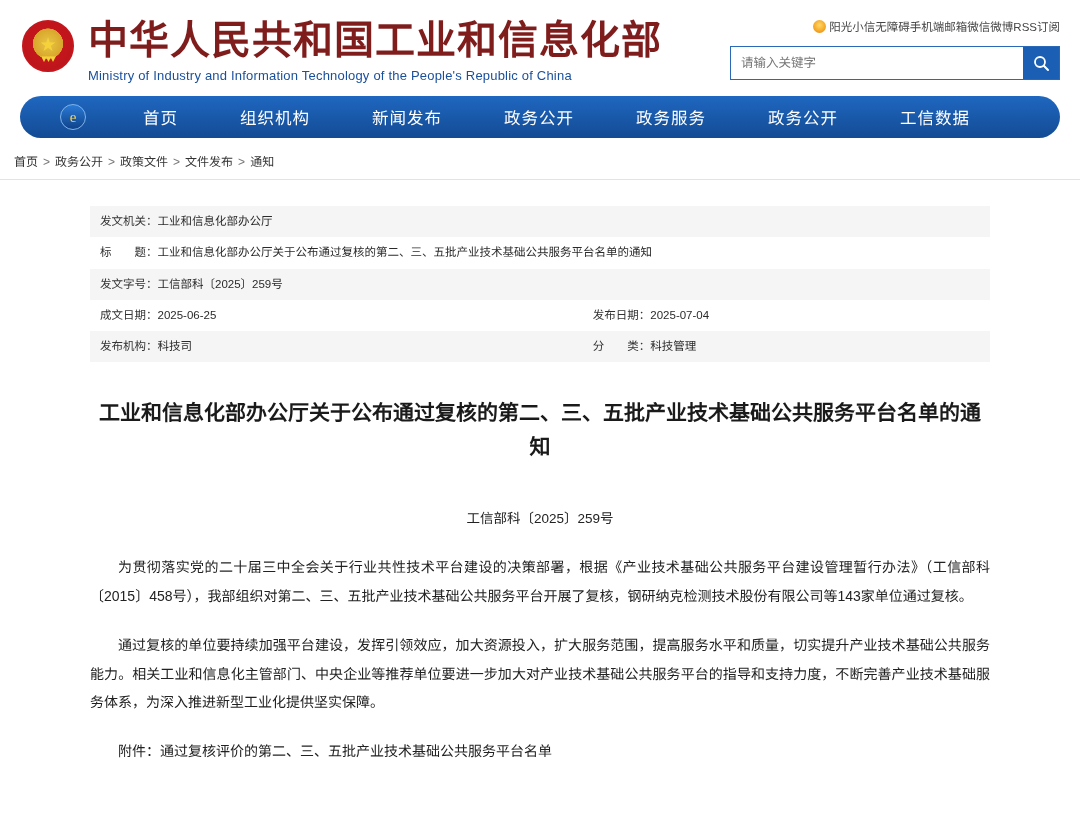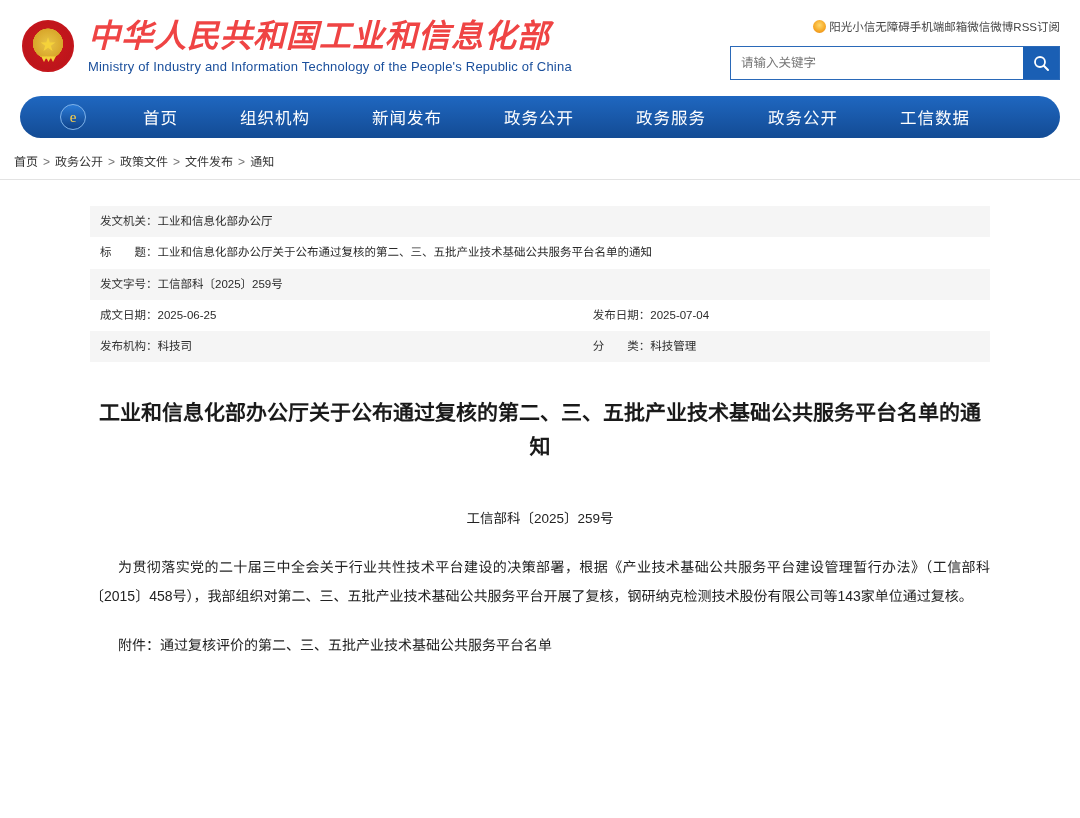--- a/index.html
+++ b/index.html
@@ -43,27 +43,26 @@
   .emblem .wheat {
     position: absolute;
     left: 50%; top: 74%;
     transform: translate(-50%, -50%);
     color: #f5d23a;
     font-size: 11px;
     letter-spacing: -1px;
   }
   .titleblock { margin-left: 14px; padding-top: 4px; }
   .title-cn {
-    color: #ef4444;
-    font-size: 32px;
+    color: #7f1d1d;
+    font-size: 40px;
     font-weight: bold;
     letter-spacing: 1px;
     line-height: 1.15;
     font-family: "Liberation Serif", "DejaVu Serif", serif;
-    font-style: italic;
   }
   .title-en {
     color: #1a4f9c;
     font-size: 13px;
     margin-top: 4px;
     letter-spacing: 0.2px;
   }
   .top-right {
     margin-left: auto;
     width: 330px;
@@ -287,15 +286,16 @@
         <span class="meta-val">科技管理</span>
       </span>
     </div>
   </div>
 
   <h1 class="doc-title">工业和信息化部办公厅关于公布通过复核的第二、三、五批产业技术基础公共服务平台名单的通知</h1>
 
   <div class="doc-no">工信部科〔2025〕259号</div>
 
   <p class="para p1">为贯彻落实党的二十届三中全会关于行业共性技术平台建设的决策部署，根据《产业技术基础公共服务平台建设管理暂行办法》（工信部科〔2015〕458号），我部组织对第二、三、五批产业技术基础公共服务平台开展了复核，钢研纳克检测技术股份有限公司等143家单位通过复核。</p>
+  <p class="para">通过复核的单位要持续加强平台建设，发挥引领效应，加大资源投入，扩大服务范围，提高服务水平和质量，切实提升产业技术基础公共服务能力。相关工业和信息化主管部门、中央企业等推荐单位要进一步加大对产业技术基础公共服务平台的指导和支持力度，不断完善产业技术基础服务体系，为深入推进新型工业化提供坚实保障。</p>
   <p class="para">附件：通过复核评价的第二、三、五批产业技术基础公共服务平台名单</p>
 
 </div>
 
 </body></html>

